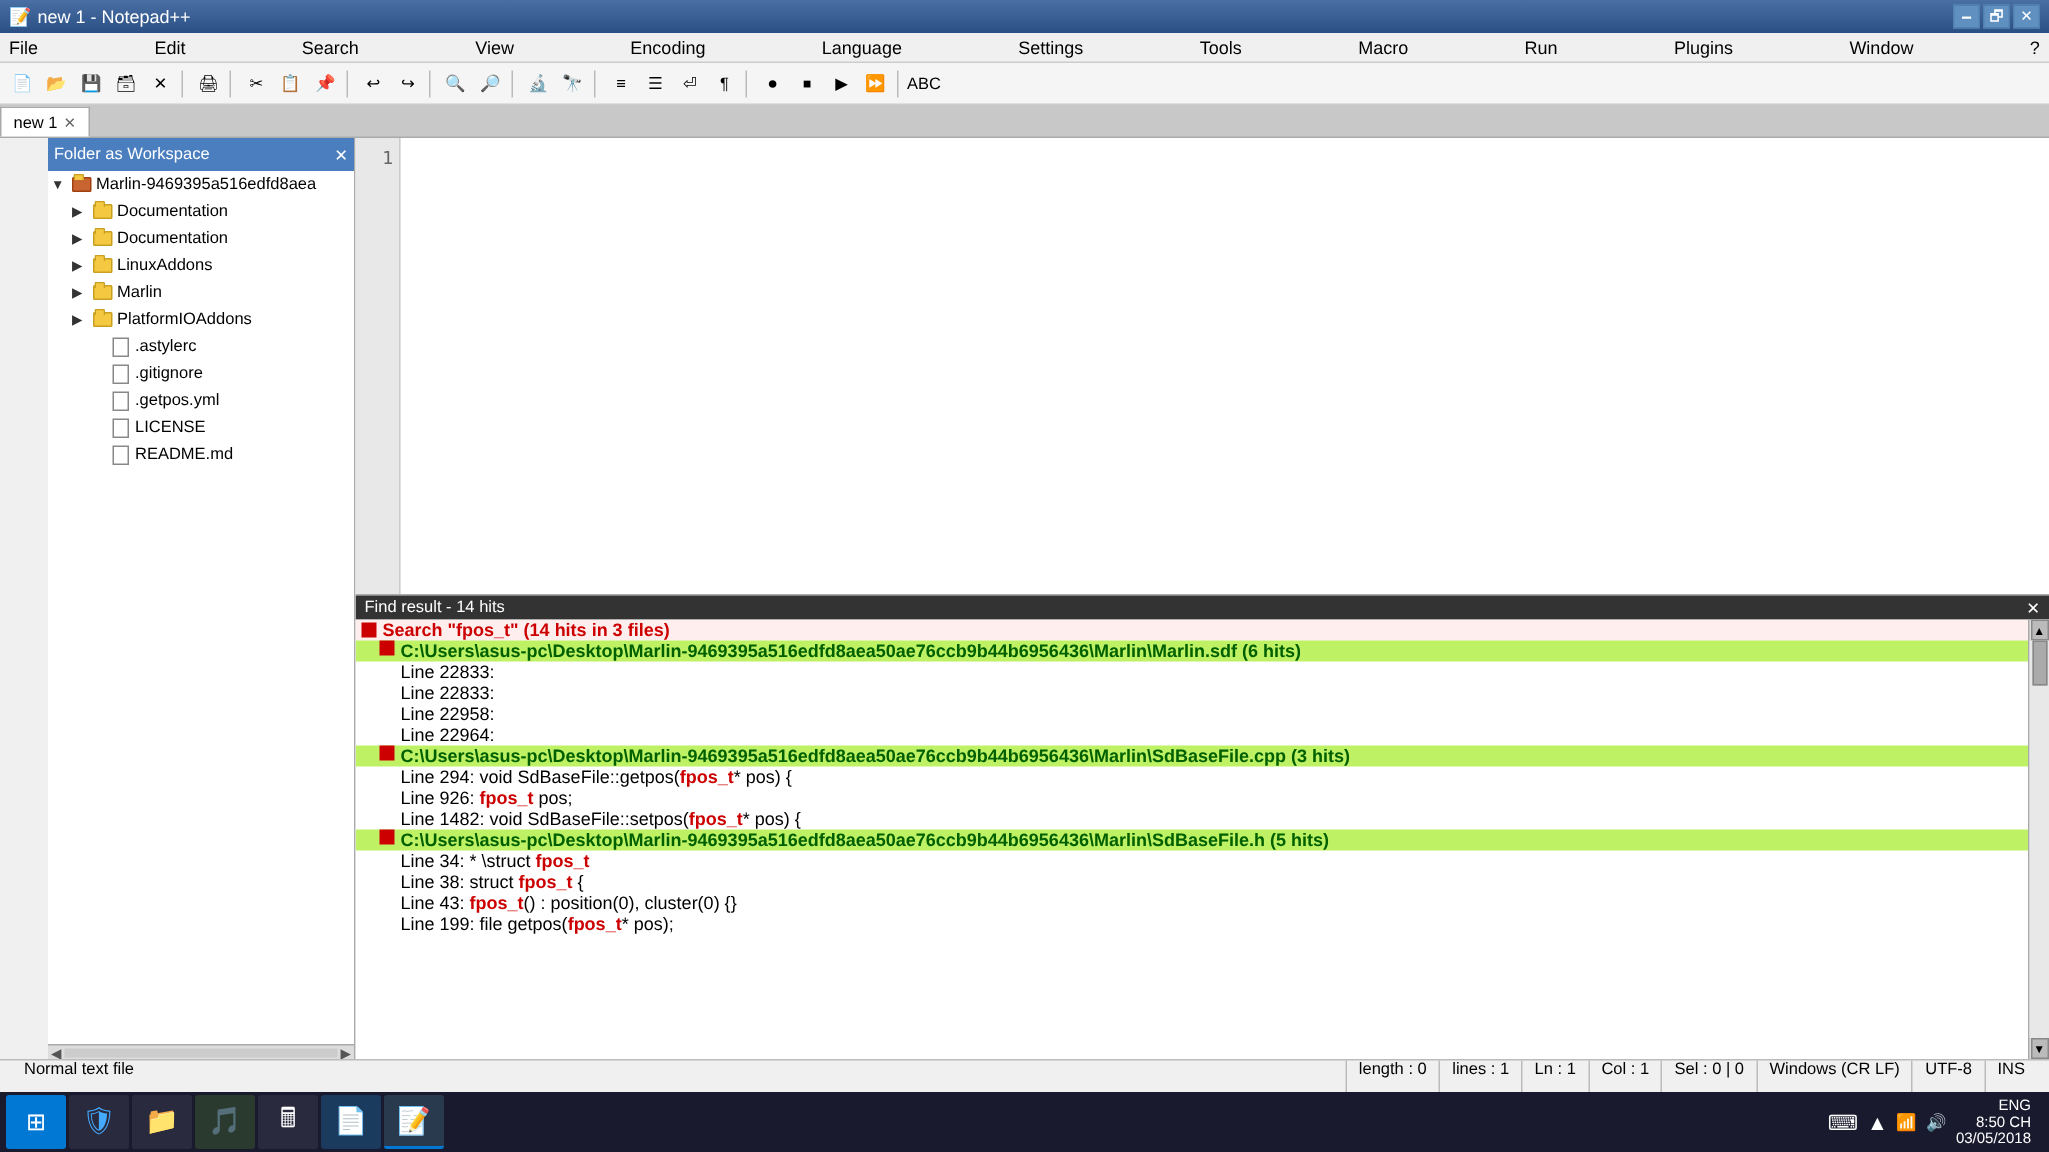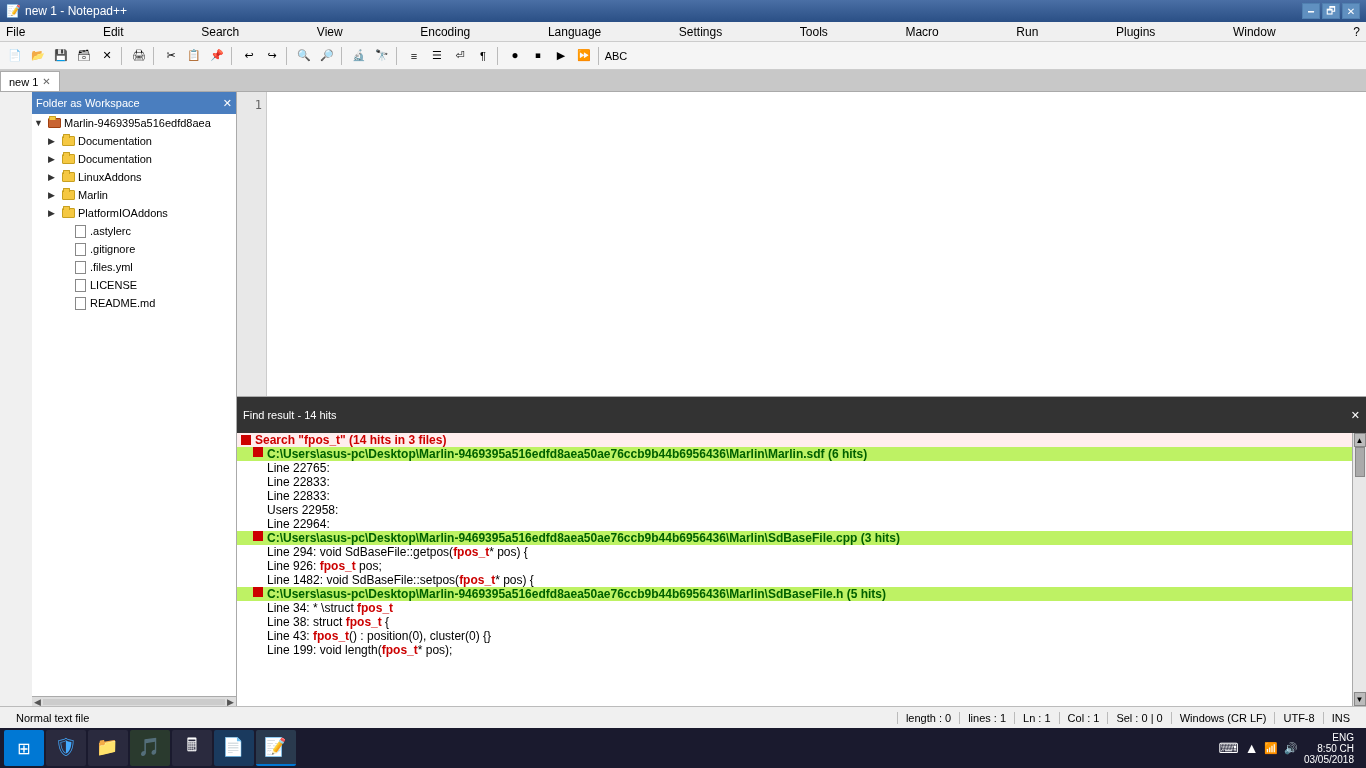--- a/index.html
+++ b/index.html
@@ -165,21 +165,21 @@
 
     
     #find-panel {
       height: 310px;
       border-top: 1px solid #aaa;
       display: flex;
       flex-direction: column;
       background: white;
     }
     #find-panel-header {
-      height: 36px;
+      height: 16px;
       background: #333;
       color: white;
       display: flex; align-items: center; justify-content: space-between;
       padding: 0 6px;
       font-size: 11px;
     }
     .find-search-line {
       background: #ffeeee;
       color: #c00;
       padding: 0 4px;
@@ -206,21 +206,21 @@
     .find-sb-thumb { width: 10px; height: 30px; background: #aaa; border: 1px solid #888; margin: 0 auto; }
 
     #find-results-wrapper { display: flex; flex: 1; overflow: hidden; }
     #find-results-content { flex: 1; overflow-y: auto; }
 
     
     #status-bar {
       height: 22px;
       background: #f0f0f0;
       border-top: 1px solid #bbb;
-      display: flex; align-items: center;
+      display: flex; 
       font-size: 11px;
       padding: 0 8px;
       gap: 0;
     }
     .status-section {
       padding: 0 8px;
       border-right: 1px solid #bbb;
       white-space: nowrap;
     }
     .status-section:last-child { border-right: none; }
@@ -411,21 +411,21 @@
               <span class="file-icon"></span>
             </span>
           <span>.gitignore</span>
         </div>
 
         <div class="tree-item" style="padding-left:28px;">
           <span class="expand-icon"> </span>
           <span class="tree-icon">
               <span class="file-icon"></span>
             </span>
-          <span>.files.yml</span>
+          <span>.getpos.yml</span>
         </div>
 
         <div class="tree-item" style="padding-left:28px;">
           <span class="expand-icon"> </span>
           <span class="tree-icon">
               <span class="file-icon"></span>
             </span>
           <span>LICENSE</span>
         </div>
 
@@ -466,24 +466,23 @@
 
             <div class="find-search-line">
               <span class="red-sq"></span>
               <span>Search "fpos_t" (14 hits in 3 files)</span>
             </div>
 
             <div class="find-file-line">
               <span class="red-sq"></span>
               <span>C:\Users\asus-pc\Desktop\Marlin-9469395a516edfd8aea50ae76ccb9b44b6956436\Marlin\Marlin.sdf (6 hits)</span>
             </div>
-            <div class="find-result-line"><span>Line 22765:</span></div>
             <div class="find-result-line"><span>Line 22833:</span></div>
             <div class="find-result-line"><span>Line 22833:</span></div>
-            <div class="find-result-line"><span>Users 22958:</span></div>
+            <div class="find-result-line"><span>Line 22958:</span></div>
             <div class="find-result-line"><span>Line 22964:</span></div>
 
             <div class="find-file-line">
               <span class="red-sq"></span>
               <span>C:\Users\asus-pc\Desktop\Marlin-9469395a516edfd8aea50ae76ccb9b44b6956436\Marlin\SdBaseFile.cpp (3 hits)</span>
             </div>
             <div class="find-result-line">
               <span>Line 294:  void SdBaseFile::getpos(</span><span class="find-hit">fpos_t</span><span>* pos) {</span>
             </div>
             <div class="find-result-line">
@@ -500,21 +499,21 @@
             <div class="find-result-line">
               <span>Line 34:   * \struct </span><span class="find-hit">fpos_t</span>
             </div>
             <div class="find-result-line">
               <span>Line 38:  struct </span><span class="find-hit">fpos_t</span><span> {</span>
             </div>
             <div class="find-result-line">
               <span>Line 43:    </span><span class="find-hit">fpos_t</span><span>() : position(0), cluster(0) {}</span>
             </div>
             <div class="find-result-line">
-              <span>Line 199:    void length(</span><span class="find-hit">fpos_t</span><span>* pos);</span>
+              <span>Line 199:    file getpos(</span><span class="find-hit">fpos_t</span><span>* pos);</span>
             </div>
 
           </div>
 
           <div class="find-scrollbar">
             <div class="find-sb-top">▲</div>
             <div class="find-sb-track">
               <div class="find-sb-thumb"></div>
             </div>
             <div class="find-sb-bottom">▼</div>

